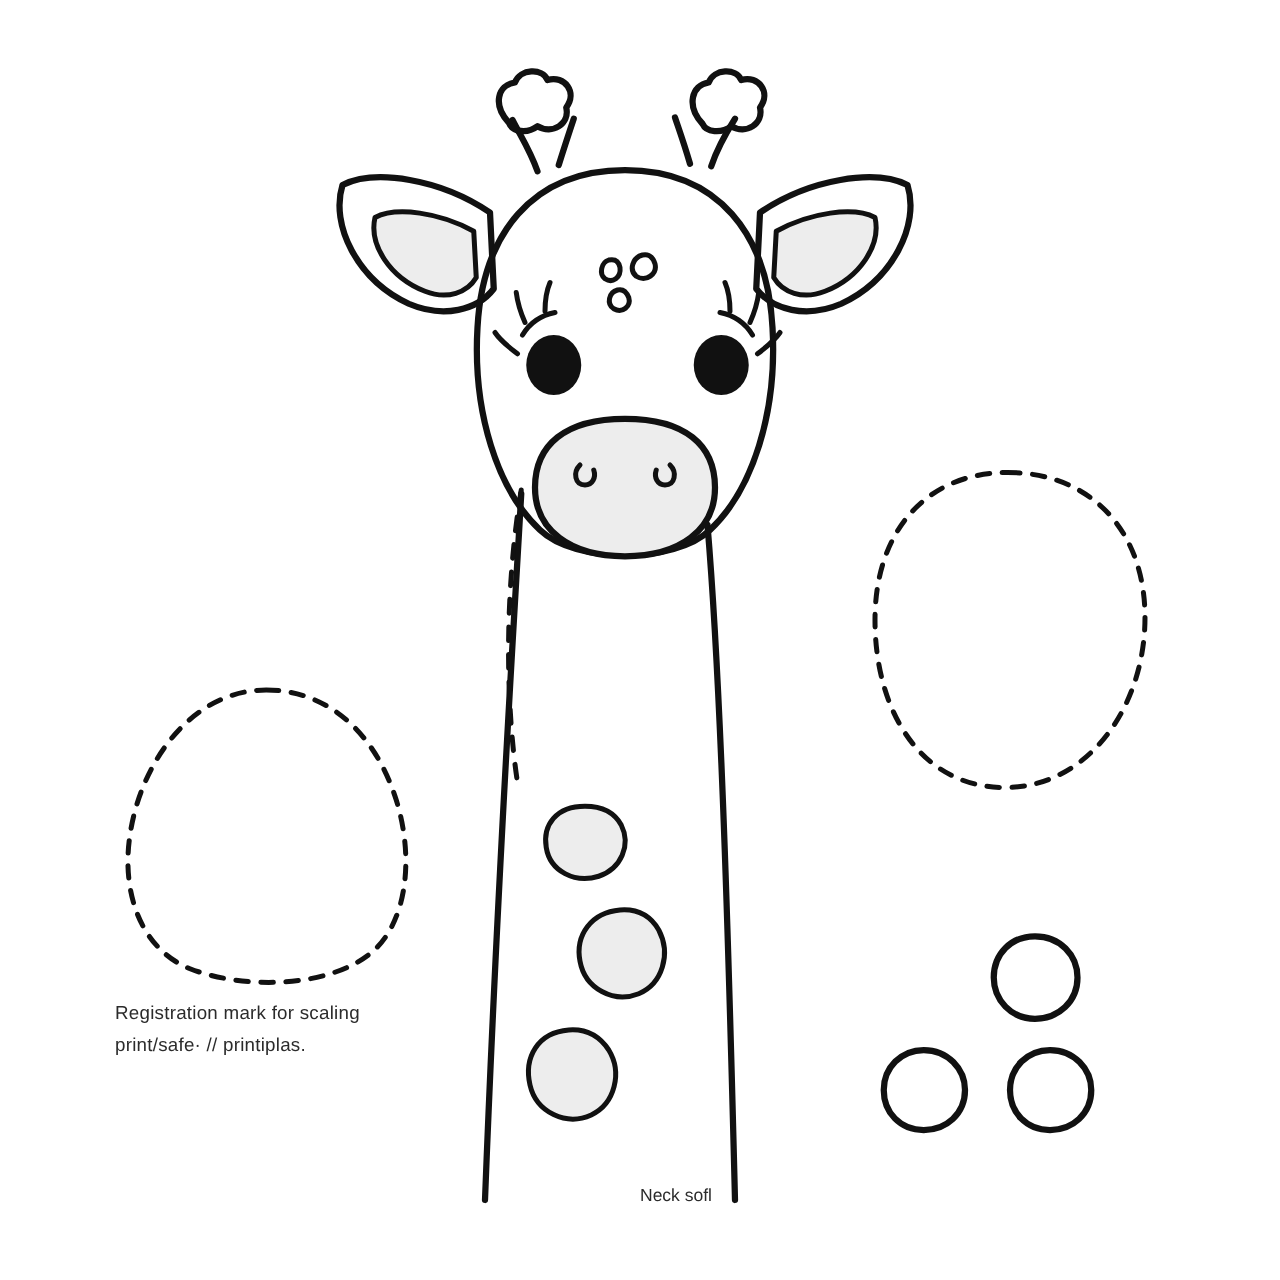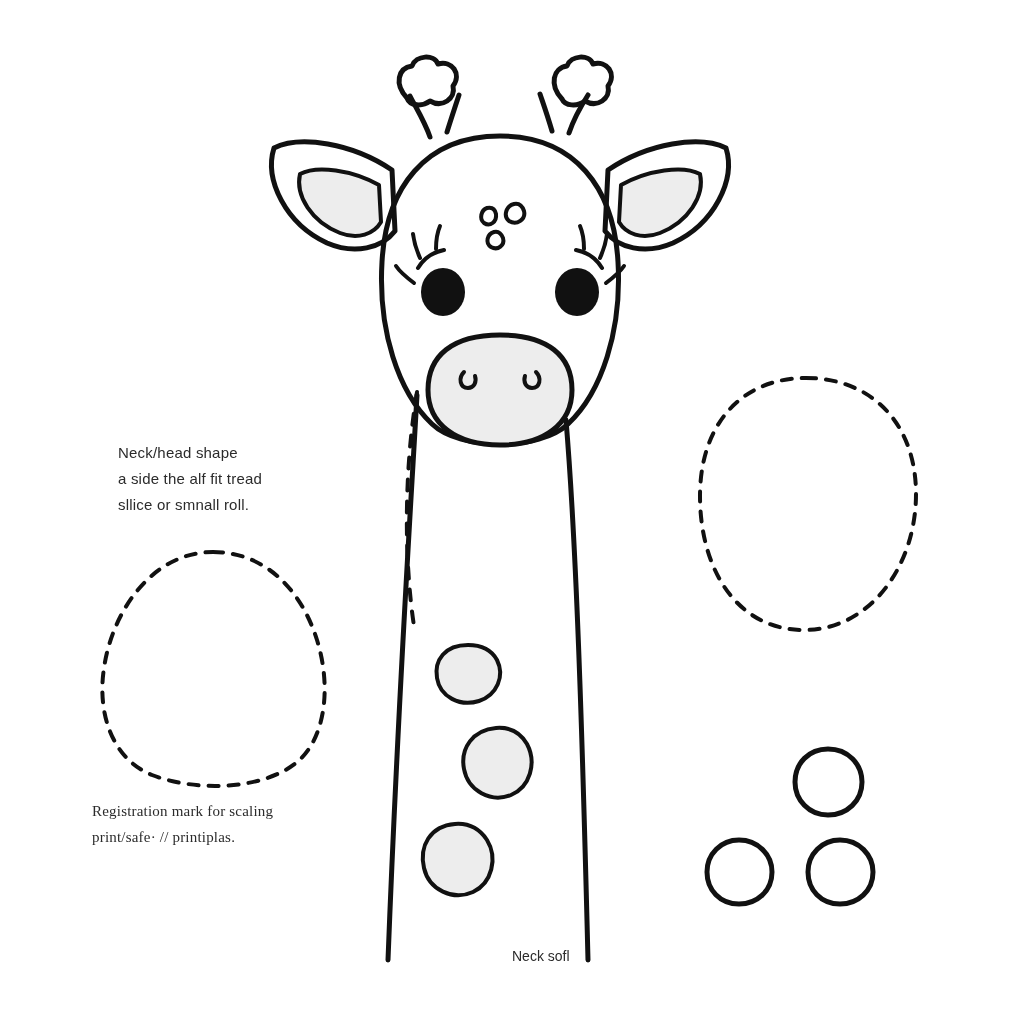--- a/index.html
+++ b/index.html
@@ -33,21 +33,20 @@
   }
   #note-neck {
     left: 118px;
     top: 440px;
     width: 230px;
   }
   #note-reg {
     left: 92px;
     top: 798px;
     width: 250px;
-    font-family: Liberation Serif, serif;
   }
   #page-label {
     position: absolute;
     left: 512px;
     top: 948px;
     font-size: 14px;
     color: #2b2b2b;
   }
   svg { display: block; }
 </style>
@@ -150,21 +149,18 @@
     <g fill="none" stroke="#111111" stroke-width="5">
       <path d="M828,749 C848,749 862,764 862,782 C862,801 847,815 828,815
                C809,815 795,800 795,782 C795,763 809,749 828,749 Z"></path>
       <path d="M739,840 C758,840 772,855 772,872 C772,891 757,904 739,904
                C720,904 707,890 707,872 C707,854 721,840 739,840 Z"></path>
       <path d="M840,840 C859,840 873,855 873,872 C873,891 858,904 840,904
                C821,904 808,890 808,872 C808,854 822,840 840,840 Z"></path>
     </g>
   </svg>
 
-  <div class="note" id="note-neck">Neck/head shape
-a side the alf fit tread
-sllice or smnall roll.</div>
 
   <div class="note" id="note-reg">Registration mark for scaling
 print/safe· // printiplas.</div>
 
   <div id="page-label">Neck sofl</div>
 </div>
 
 </body></html>

